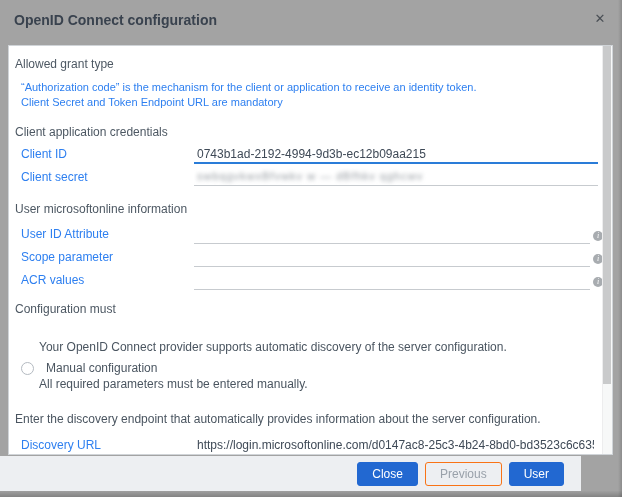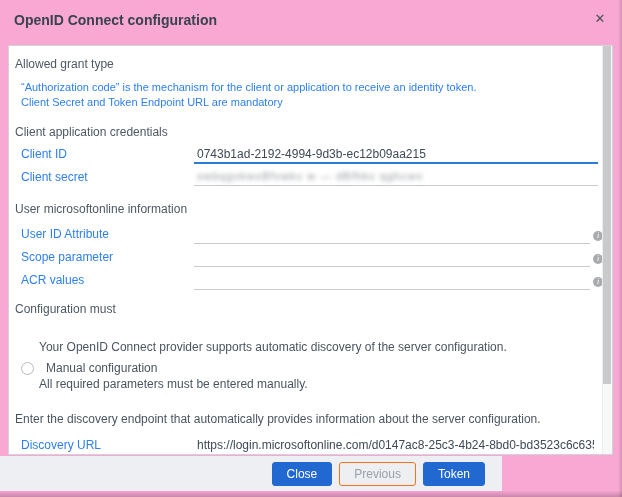--- a/index.html
+++ b/index.html
@@ -3,21 +3,21 @@
 <meta charset="utf-8">
 <style>
   * { margin:0; padding:0; box-sizing:border-box; }
   html,body { width:622px; height:497px; }
   body {
     font-family:"Liberation Sans", sans-serif;
     background:#e9eaec;
   }
   .dialog {
     position:relative; width:622px; height:497px;
-    background:#f9a8d4; overflow:hidden;
+    background:#a3a3a3; overflow:hidden;
   }
   .edge-right {
     position:absolute; top:0; right:0; width:4px; height:100%;
     background:linear-gradient(to right, rgba(0,0,0,0.00), rgba(0,0,0,0.14));
     z-index:5;
   }
   .edge-bottom {
     position:absolute; left:0; bottom:0; width:100%; height:6px;
     background:linear-gradient(to bottom, rgba(0,0,0,0.02), rgba(0,0,0,0.20));
     z-index:5;
@@ -79,21 +79,21 @@
     border:1px solid #b4bac1; background:#fff; position:relative;
   }
   .radio-row.selected .radio-circle::after {
     content:""; position:absolute; left:2px; top:2px;
     width:7px; height:7px; border-radius:50%; background:#2a6fdb;
   }
   .radio-label { margin-left:12px; font-size:12px; color:#4a5560; white-space:nowrap; }
   .radio-desc { position:absolute; left:30px; font-size:12px; color:#4a5560; white-space:nowrap; }
   
   .footer {
-    position:absolute; left:0; top:456px; width:502px; height:35px;
+    position:absolute; left:0; top:456px; width:581px; height:35px;
     background:#edeff2; display:flex; align-items:center;
     justify-content:flex-end; gap:7px; padding-right:17px;
   }
   .btn {
     font-family:"Liberation Sans", sans-serif;
     font-size:12px; border-radius:3px; padding:4px 14px;
     cursor:pointer; line-height:14px;
   }
   .btn.primary { background:#2268d1; border:1px solid #2268d1; color:#ffffff; }
   .btn.secondary { background:transparent; border:1px solid #f97316; color:#99a1aa; }
@@ -153,18 +153,18 @@
 
       <div class="scroll-track">
         <div class="scroll-thumb"></div>
       </div>
     </div>
   </div>
 
   <div class="footer">
     <button class="btn primary">Close</button>
     <button class="btn secondary disabled" disabled="">Previous</button>
-    <button class="btn primary">Token</button>
+    <button class="btn primary">User</button>
   </div>
 
   <div class="edge-right"></div>
   <div class="edge-bottom"></div>
 </div>
 
 </body></html>

